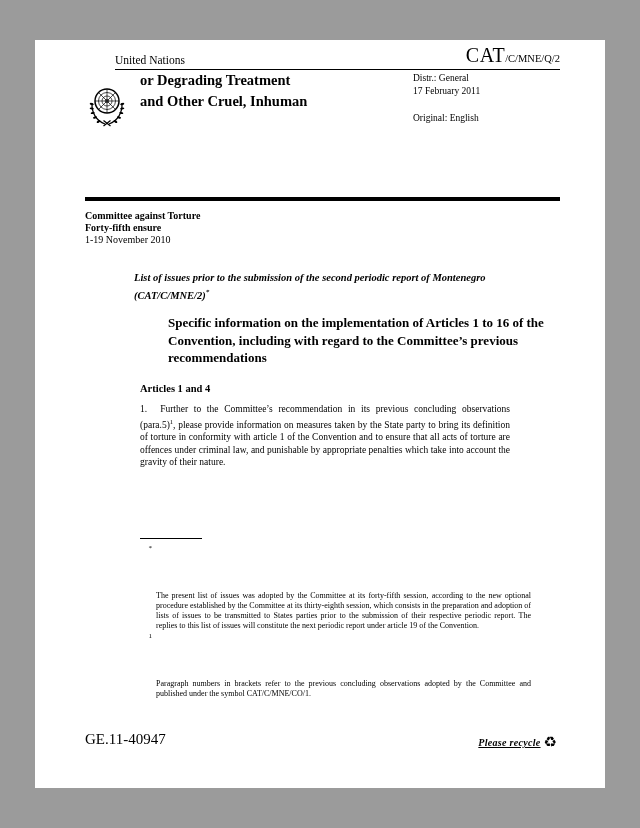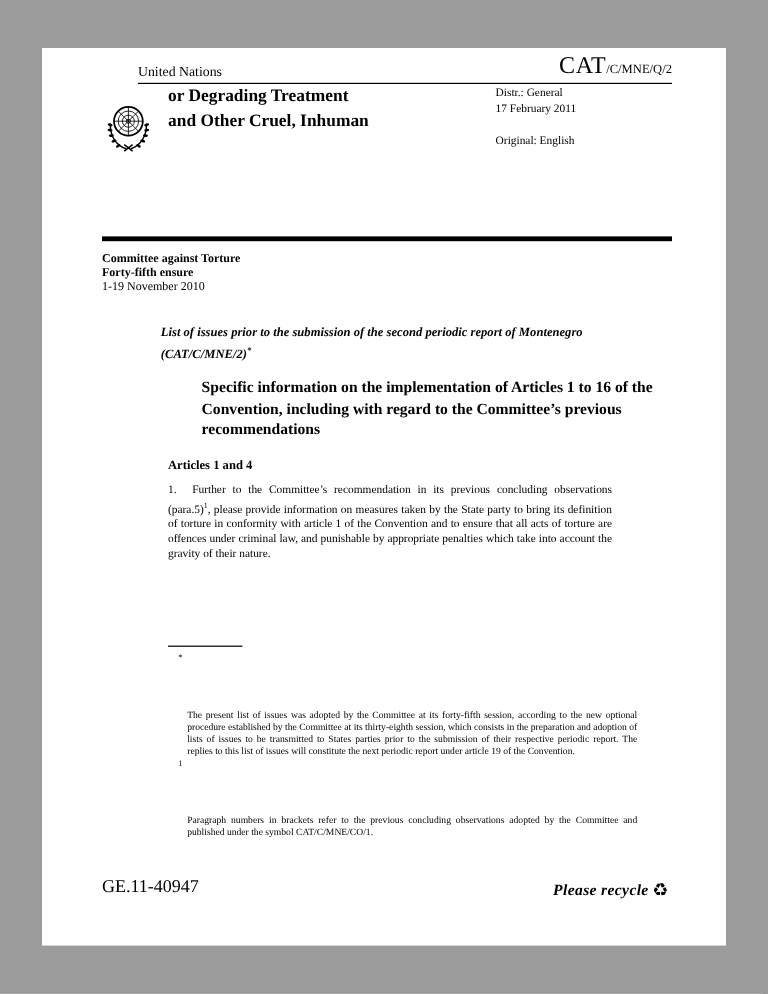--- a/index.html
+++ b/index.html
@@ -66,21 +66,21 @@
   .fn-sep { position: absolute; left: 105px; top: 498px; width: 62px; border-top: 1px solid #000; }
 
   .footnotes { position: absolute; left: 106px; top: 504px; width: 390px; font-size: 8px; line-height: 10px; }
   .footnote { display: flex; margin-bottom: 1px; }
   .fn-marker { flex: none; width: 15px; text-align: right; padding-right: 4px; font-size: 7px; position: relative; top: -1px; }
   .fn-text { flex: 1; text-align: justify; margin-top: 47px; }
 
   .doc-number { position: absolute; left: 50px; bottom: 40px; font-size: 15px; }
 
   .recycle { position: absolute; right: 48px; bottom: 38px; display: flex; align-items: center; }
-  .recycle-label { font-size: 13px; font-weight: bold; font-style: italic; letter-spacing: 0.3px; }
+  .recycle-label { font-size: 10px; font-weight: bold; font-style: italic; letter-spacing: 0.3px; text-decoration: underline; }
   .recycle-glyph { font-family: "DejaVu Sans", sans-serif; font-size: 15px; line-height: 15px; margin-left: 3px; }
 </style>
 </head>
 <body>
 
 <div class="viewport">
   <div class="page">
 
     <div class="header-row">
       <span class="org-name">United Nations</span>

